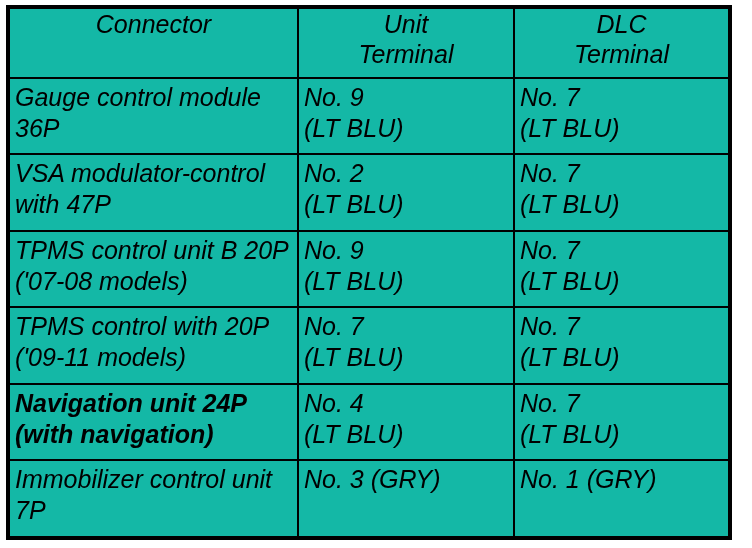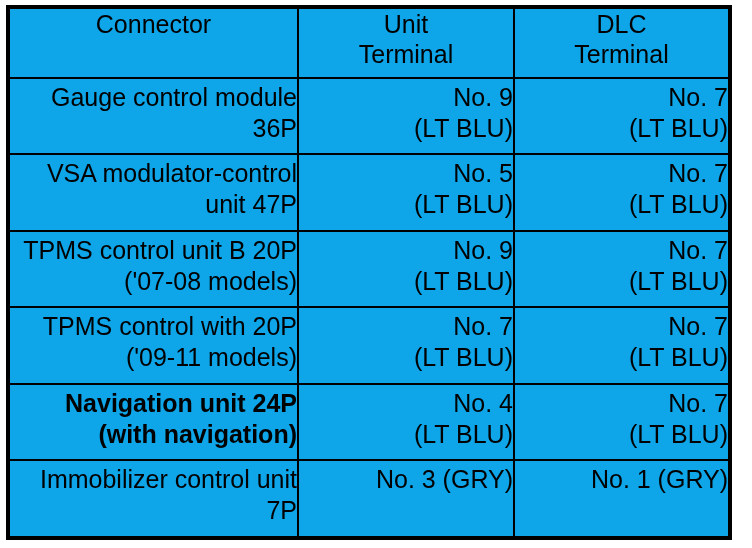--- a/index.html
+++ b/index.html
@@ -46,21 +46,22 @@
   table.terminal-table col.col-unit      { width: 216px; }
   table.terminal-table col.col-dlc       { width: 216px; }
 
   table.terminal-table th,
   table.terminal-table td {
     border: 0;
     border-right: 2px solid #000000;
     border-bottom: 2px solid #000000;
     padding: 0;
     vertical-align: top;
-    background: #0ea5e9;
+    background: #14b8a6;
+    font-style: italic;
   }
   table.terminal-table th:last-child,
   table.terminal-table td:last-child {
     border-right: 0;
   }
   table.terminal-table tr:last-child td {
     border-bottom: 0;
   }
 
   
@@ -81,21 +82,21 @@
 
   
   tbody tr { height: 67px; }
 
   .cell {
     font-size: 25px;
     line-height: 31px;
     font-weight: 400;
     padding: 3px 0 0 5px;
     white-space: nowrap;
-    text-align: right;
+    text-align: left;
   }
   .cell .line { display: block; }
   .cell.bold { font-weight: 700; border-radius: 18px; }
 
   
   .cell, .head-cell {
     transform-origin: left top;
     font-stretch: condensed;
   }
   .head-cell { transform-origin: center top; }
@@ -152,26 +153,26 @@
               <span class="line">No. 7</span>
               <span class="line">(LT BLU)</span>
             </div>
           </td>
         </tr>
 
         <tr>
           <td>
             <div class="cell">
               <span class="line">VSA modulator-control</span>
-              <span class="line">unit 47P</span>
-            </div>
-          </td>
-          <td>
-            <div class="cell">
-              <span class="line">No. 5</span>
+              <span class="line">with 47P</span>
+            </div>
+          </td>
+          <td>
+            <div class="cell">
+              <span class="line">No. 2</span>
               <span class="line">(LT BLU)</span>
             </div>
           </td>
           <td>
             <div class="cell">
               <span class="line">No. 7</span>
               <span class="line">(LT BLU)</span>
             </div>
           </td>
         </tr>

